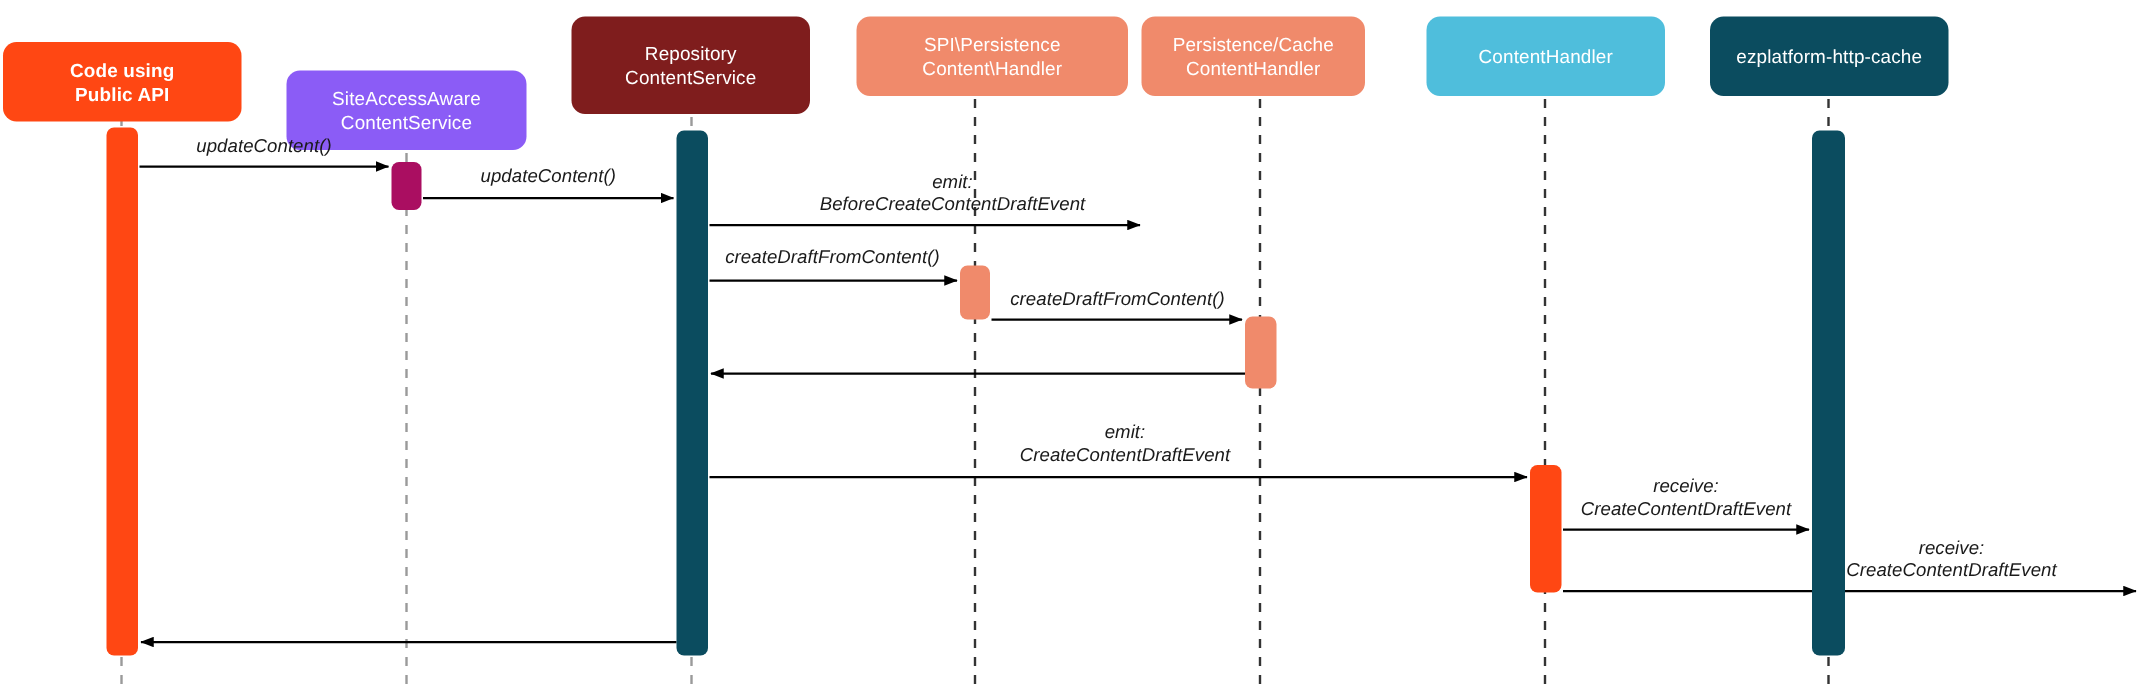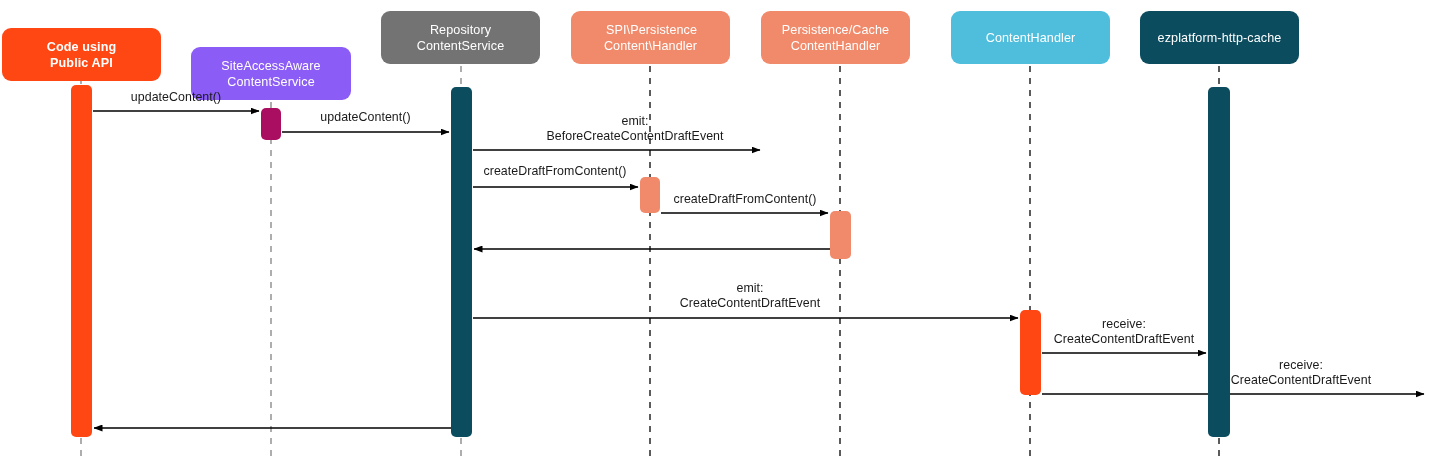--- a/index.html
+++ b/index.html
@@ -47,20 +47,21 @@
     border-radius: 5px;
   }
   .msg-label {
     position: absolute;
     font-size: 12.4px;
     line-height: 15px;
     color: #1a1a1a;
     text-align: center;
     white-space: pre-line;
     letter-spacing: 0.05px;
+    font-style: italic;
   }
 </style>
 </head>
 <body>
 
 <div id="diagram">
 
   <svg class="svg-layer" viewBox="0 0 1429 459" xmlns="http://www.w3.org/2000/svg">
     <defs>
       <marker id="arrowhead" markerWidth="9" markerHeight="7" refX="8.5" refY="3.5" orient="auto" markerUnits="userSpaceOnUse">
@@ -88,23 +89,23 @@
         <line x1="1042" x2="1424" y1="394" y2="394" stroke="#000000" stroke-width="1.5" marker-end="url(#arrowhead)"></line>
         <line x1="451" x2="94" y1="428" y2="428" stroke="#000000" stroke-width="1.5" marker-end="url(#arrowhead)"></line>
       </g>
   </svg>
 
   <div id="participant-boxes">
       <div class="participant-box bold" style="left: 2px; top: 28px; width: 159px; height: 53px; background: rgb(255, 71, 19);">Code using
 Public API</div>
       <div class="participant-box" style="left: 191px; top: 11px; width: 160px; height: 53px; background: #8b5cf6; margin-top: 36px;">SiteAccessAware
 ContentService</div>
-      <div class="participant-box" style="left: 381px; top: 11px; width: 159px; height: 53px; background: #737373;">Repository
+      <div class="participant-box" style="left: 381px; top: 11px; width: 159px; height: 65px; background: #7f1d1d;">Repository
 ContentService</div>
-      <div class="participant-box" style="left: 571px; top: 11px; width: 159px; height: 53px; background: rgb(240, 138, 107); text-align: right;">SPI\Persistence
+      <div class="participant-box" style="left: 571px; top: 11px; width: 181px; height: 53px; background: rgb(240, 138, 107);">SPI\Persistence
 Content\Handler</div>
       <div class="participant-box" style="left: 761px; top: 11px; width: 149px; height: 53px; background: rgb(240, 138, 107);">Persistence/Cache
 ContentHandler</div>
       <div class="participant-box" style="left: 951px; top: 11px; width: 159px; height: 53px; background: rgb(79, 190, 220);">ContentHandler</div>
       <div class="participant-box" style="left: 1140px; top: 11px; width: 159px; height: 53px; background: rgb(11, 76, 95);">ezplatform-http-cache</div>
     </div>
 
   <div id="activation-bars">
       <div class="activation" style="left: 71px; top: 85px; width: 21px; height: 352px; background: rgb(255, 71, 19);"></div>
       <div class="activation" style="left: 261px; top: 108px; width: 20px; height: 32px; background: rgb(170, 14, 97);"></div>

